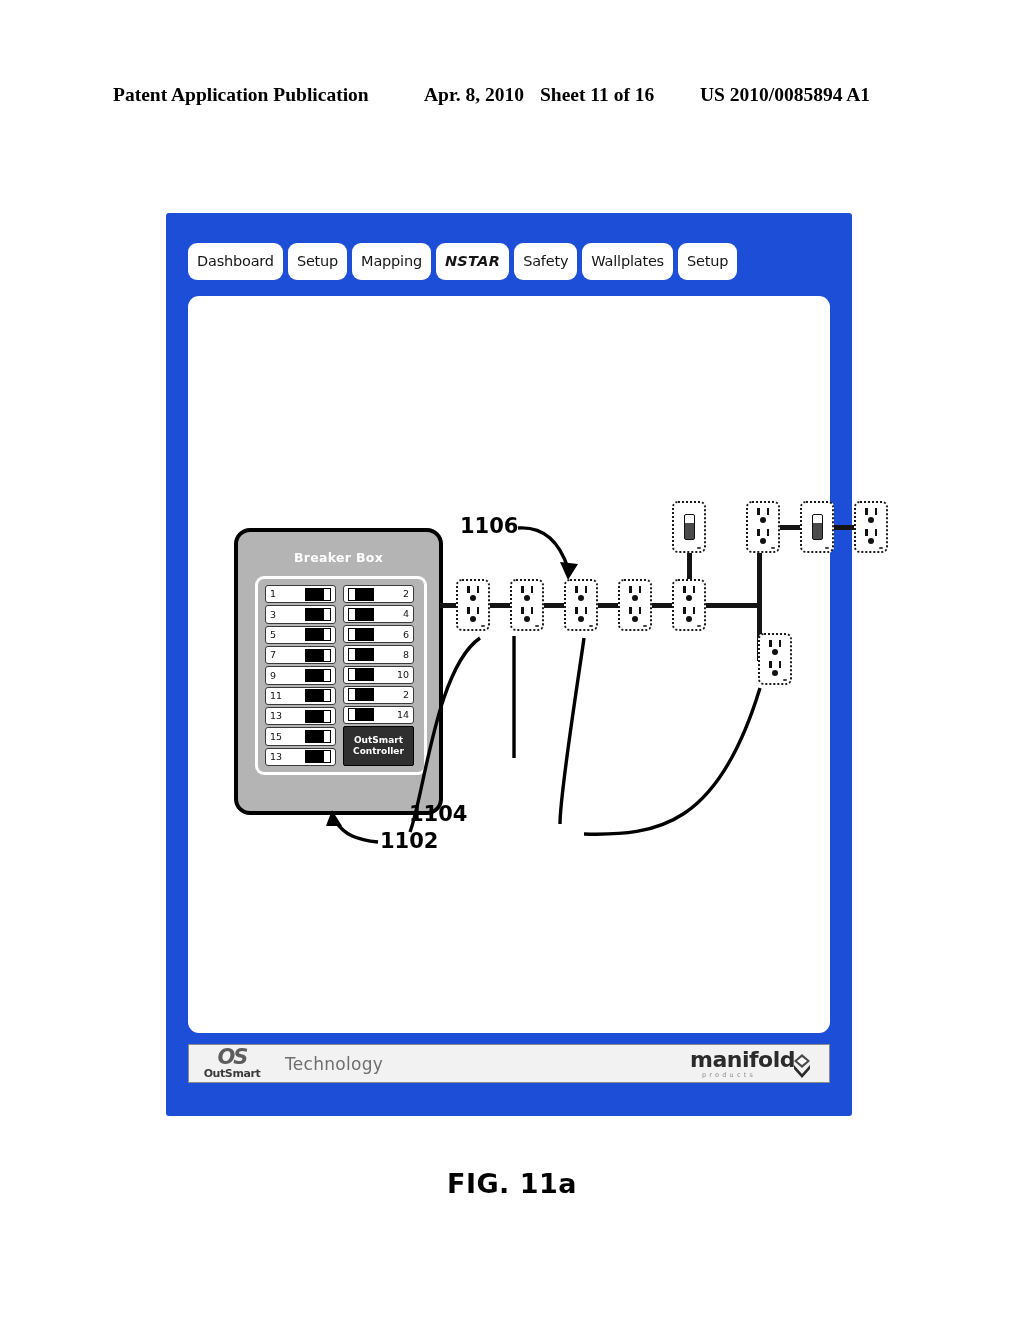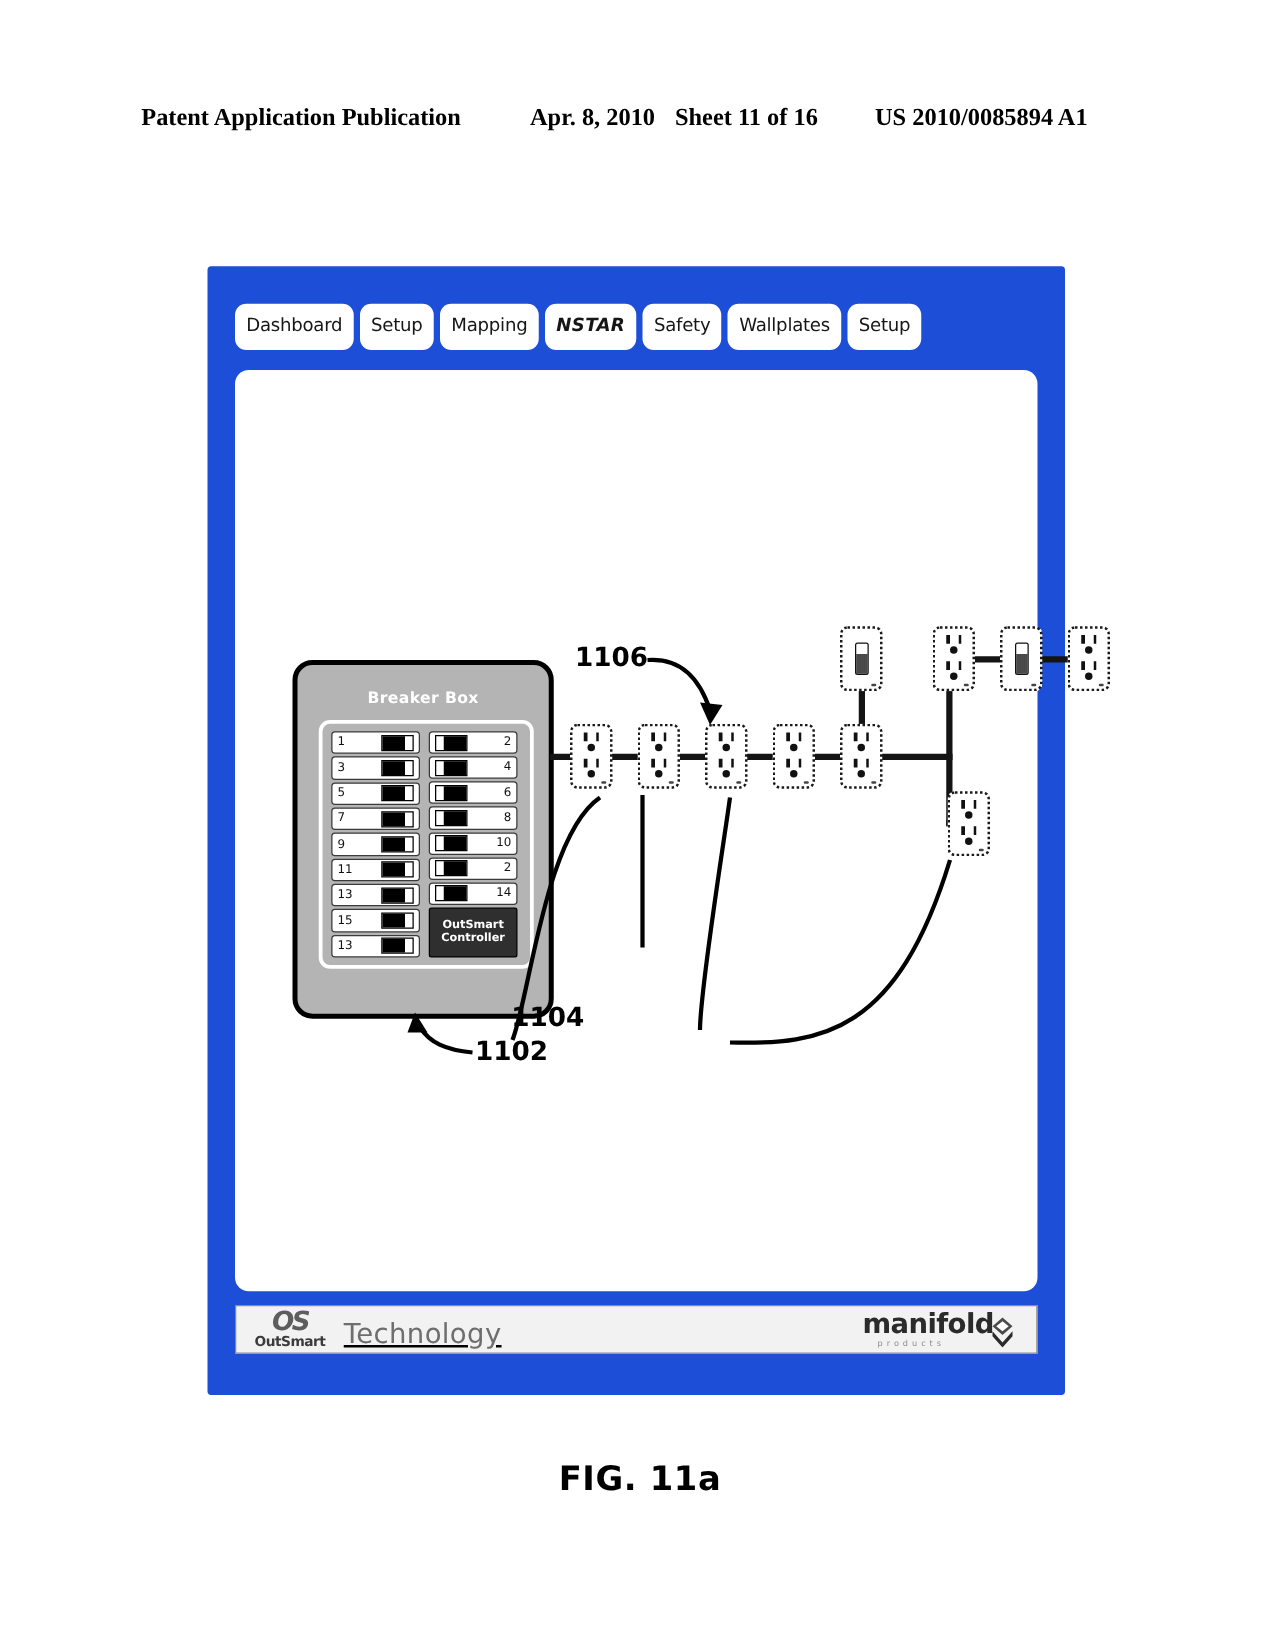--- a/index.html
+++ b/index.html
@@ -111,23 +111,22 @@
     background: #f2f2f2;
     border: 1px solid #8a8a8a;
     box-sizing: border-box;
     display: flex;
     align-items: center;
     justify-content: space-between;
     padding: 0 12px;
   }
   .footer-left {
     display: flex;
-    align-items: flex-end;
-    gap: 12px;
-    text-decoration: underline;
+    align-items: center;
+    gap: 22px;
   }
   .os-logo {
     position: relative;
     width: 62px;
     height: 32px;
   }
   .os-mono {
     position: absolute;
     left: 0;
     top: -3px;
@@ -147,21 +146,21 @@
     width: 62px;
     text-align: center;
     font-family: "DejaVu Sans", sans-serif;
     font-weight: bold;
     font-size: 11px;
     color: #3b3b3b;
     letter-spacing: -0.4px;
   }
   .footer-tech {
     font-family: "DejaVu Sans", sans-serif;
-    font-size: 22px;
+    font-size: 17px;
     color: #6e6e6e;
     letter-spacing: 0.3px;
   }
   .footer-right {
     position: relative;
     display: flex;
     align-items: flex-end;
     gap: 2px;
     padding-right: 4px;
     justify-content: flex-end;

